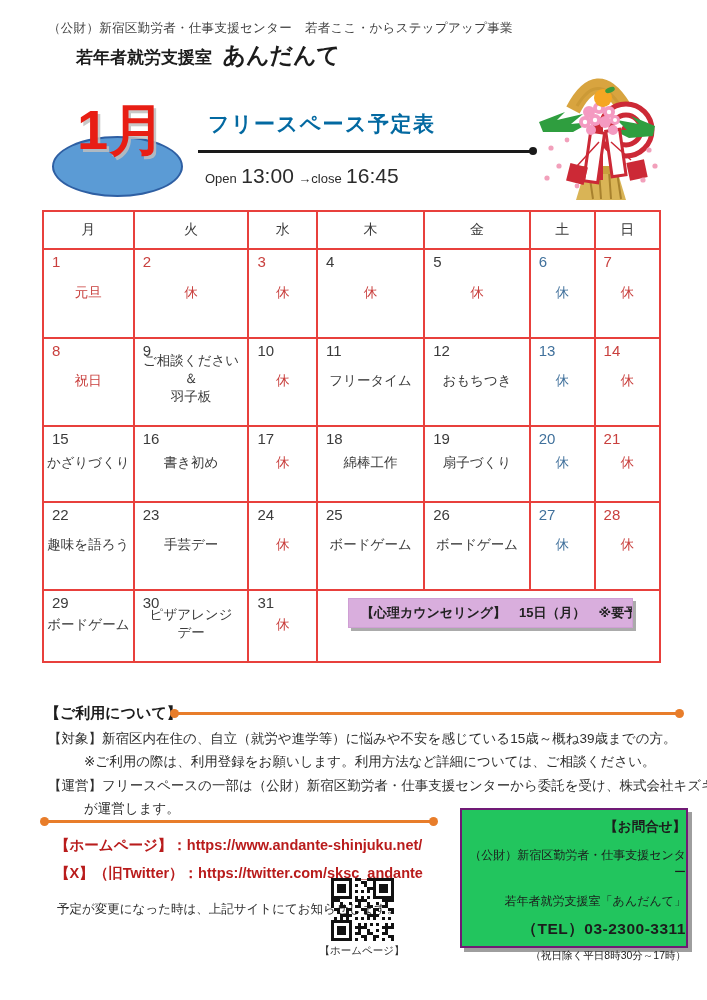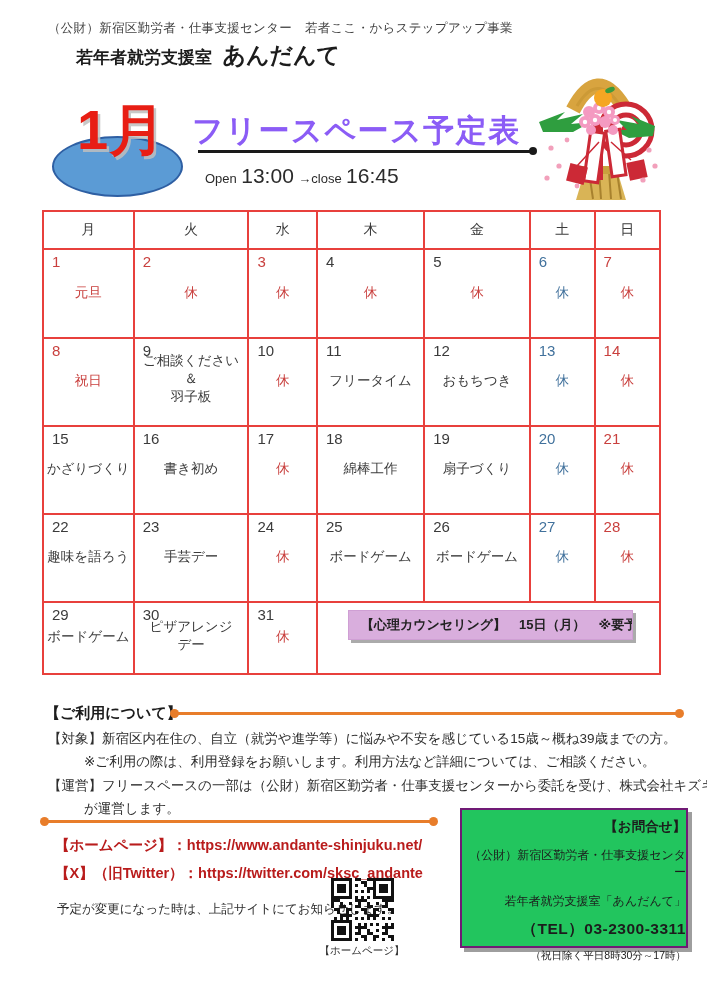--- a/index.html
+++ b/index.html
@@ -13,21 +13,21 @@
   .org-line{left:48px;top:20px;font-size:12.5px;color:#3f3f3f;letter-spacing:.3px;}
   .office-line{left:68px;top:40px;font-weight:bold;color:#1c1c1c;margin-left:8px;}
   .office-name{font-size:17px;}
   .office-brand{font-size:23px;margin-left:6px;}
 
   
   .month-ellipse{left:52px;top:136px;width:131px;height:61px;border-radius:50%;
     background:#5b9bd5;border:2.5px solid #2e5fa3;box-sizing:border-box;}
   .month-text{left:77px;top:101px;font-size:56px;font-weight:bold;color:#e81e14;
     line-height:1.05;text-shadow:2.5px 2.5px 0 rgba(190,190,190,.85);letter-spacing:1px;}
-  .main-title{left:192px;top:110px;font-size:31px;font-weight:bold;color:#8b5cf6;letter-spacing:1.5px;}
+  .main-title{left:208px;top:110px;font-size:21px;font-weight:bold;color:#0369a1;letter-spacing:1.5px;}
   .title-underline{left:198px;top:150px;width:335px;height:2.5px;background:#1a1a1a;}
   .title-underline-dot{left:529px;top:147px;width:8px;height:8px;border-radius:50%;background:#1a1a1a;}
   .open-close{left:205px;top:164px;width:280px;text-align:left;color:#2b2b2b;white-space:nowrap;}
   .oc-small{font-size:13px;}
   .oc-big{font-size:21px;}
 
   
   .cal-wrap{left:42px;top:210px;width:619px;}
   table.cal{border-collapse:collapse;width:619px;table-layout:fixed;}
   table.cal th,table.cal td{border:2px solid #e8403c;padding:0;position:relative;
@@ -240,21 +240,21 @@
             </td>
             <td>
               <span class="date" data-color="blue">13</span>
               <span class="event" data-color="blue">休</span>
             </td>
             <td>
               <span class="date" data-color="red">14</span>
               <span class="event" data-color="red">休</span>
             </td>
           </tr>
-          <tr style="height: 88px;">
+          <tr style="height: 76px;">
             <td>
               <span class="date" data-color="black">15</span>
               <span class="event" data-color="black">かざりづくり</span>
             </td>
             <td>
               <span class="date" data-color="black">16</span>
               <span class="event" data-color="black">書き初め</span>
             </td>
             <td>
               <span class="date" data-color="black">17</span>

